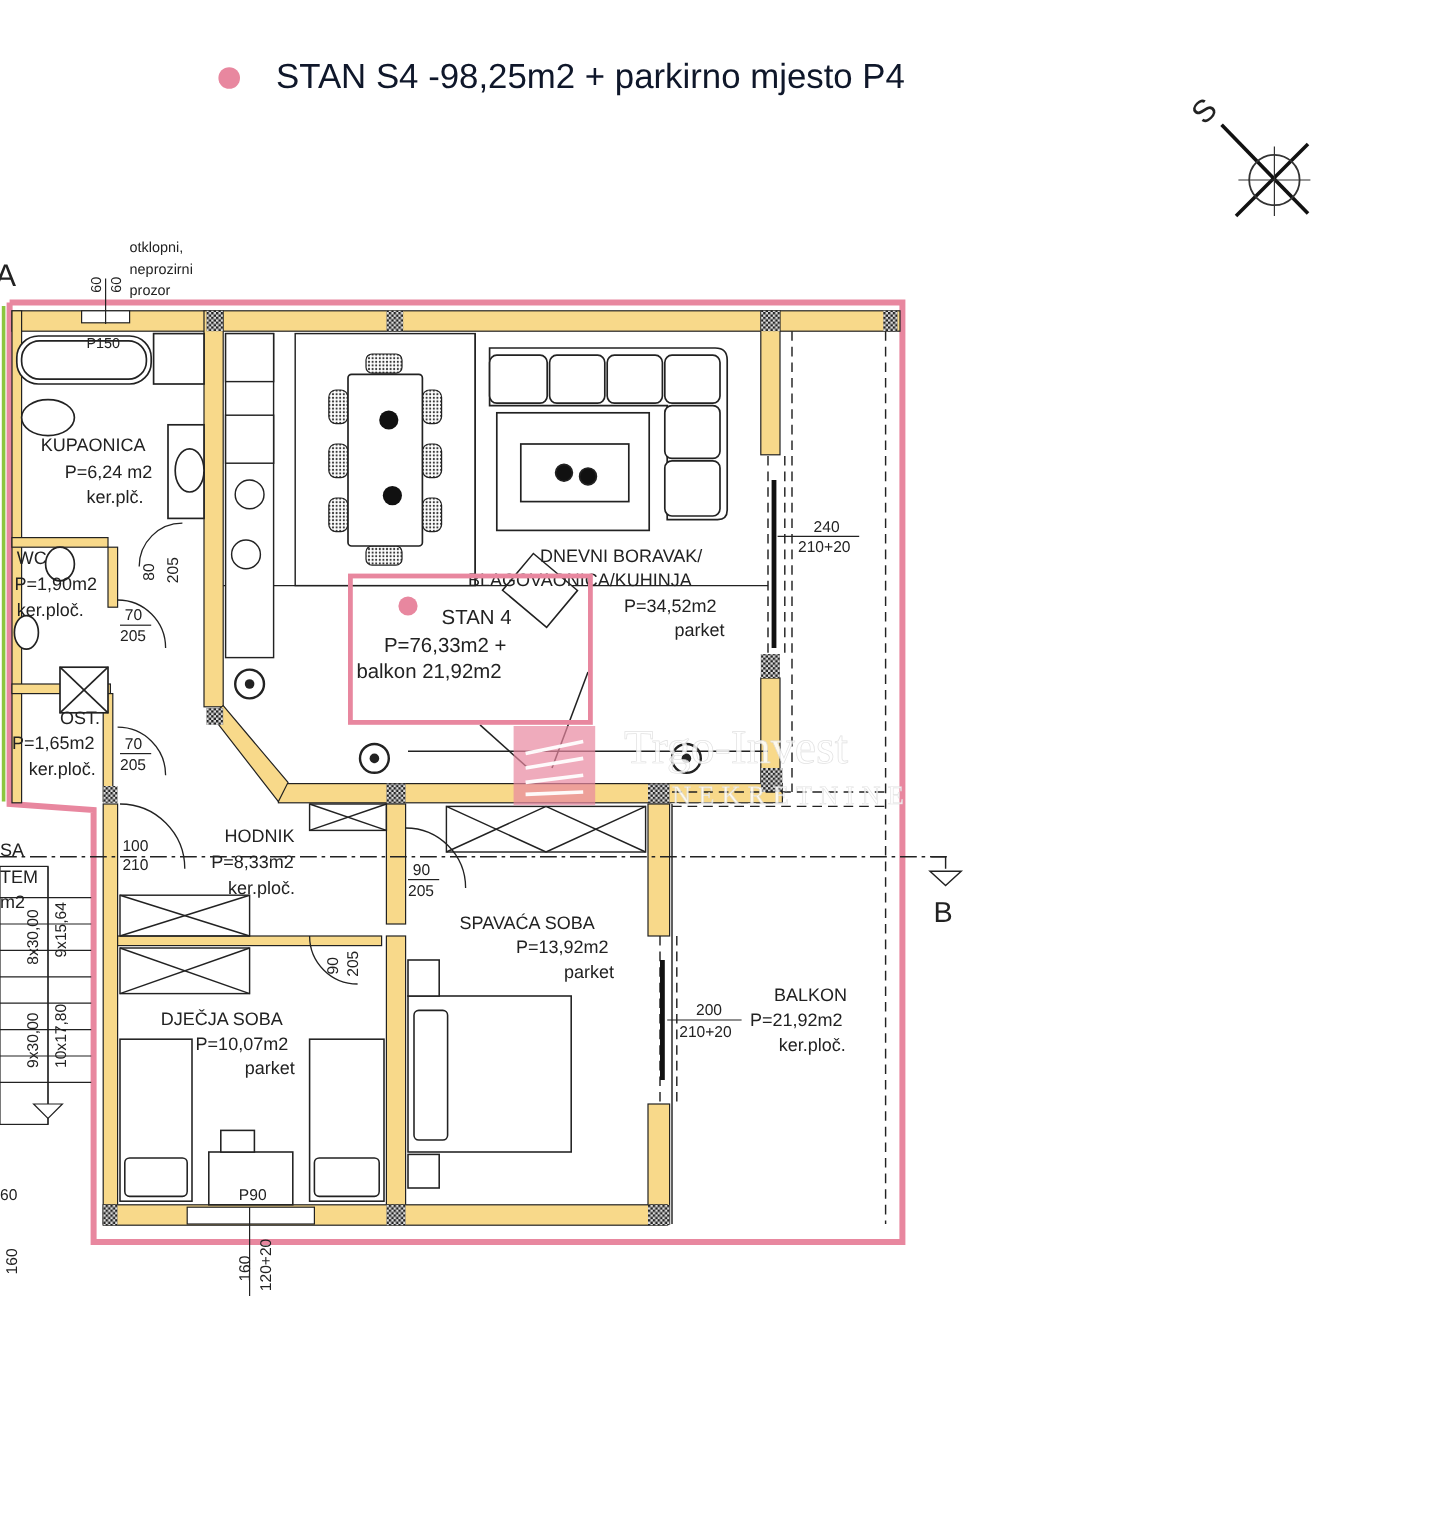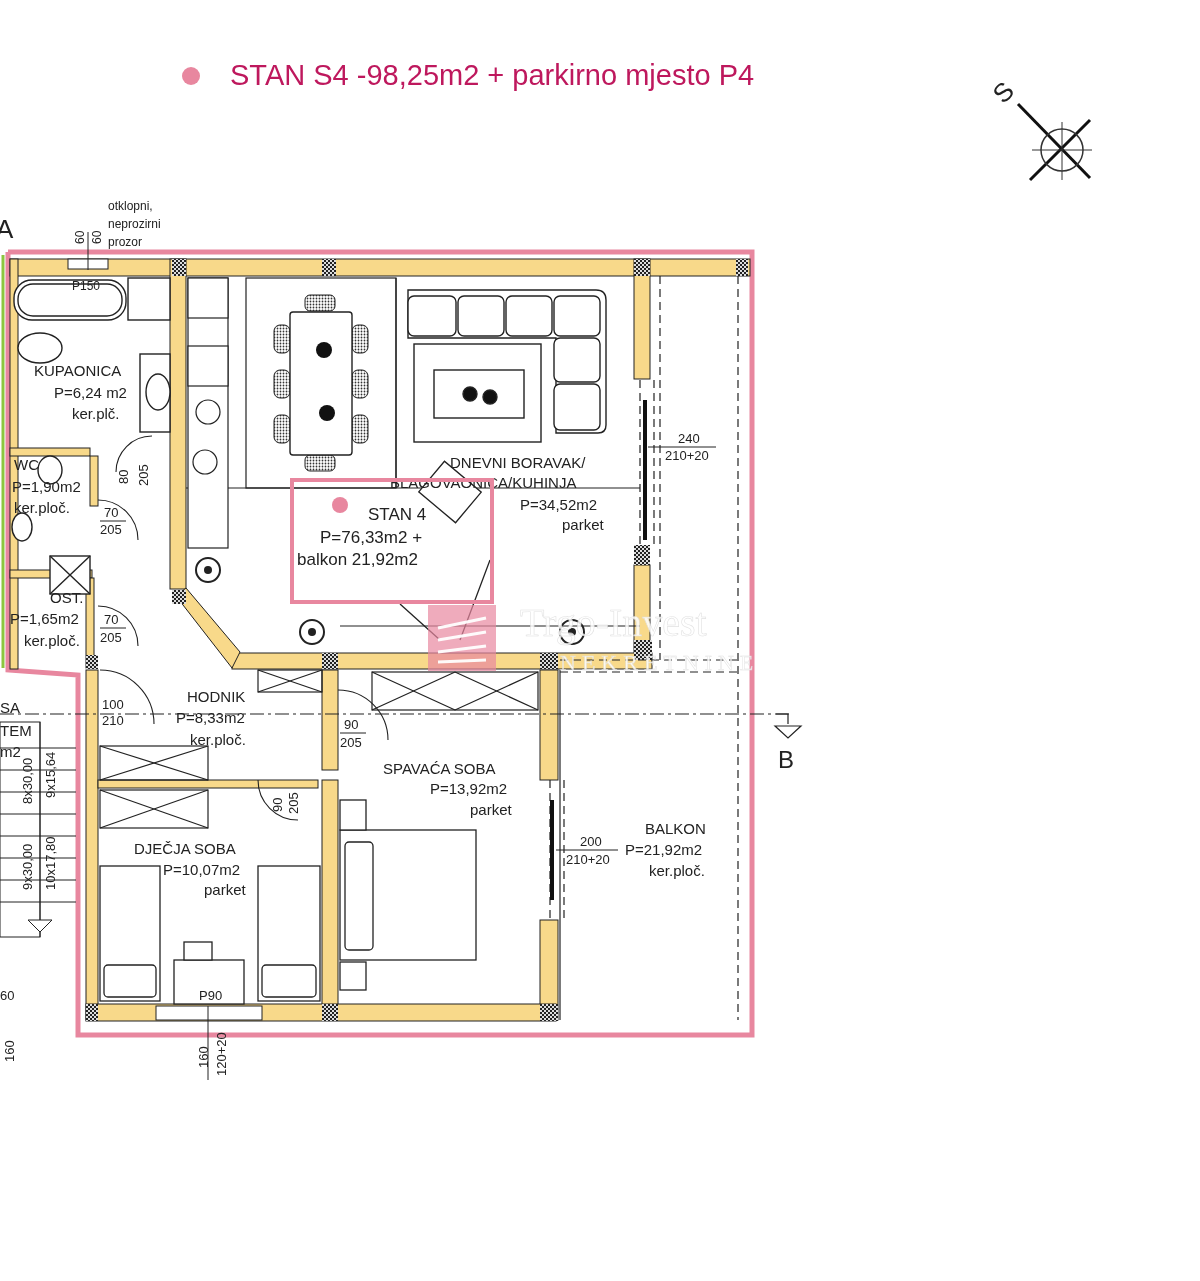--- a/index.html
+++ b/index.html
@@ -1,17 +1,17 @@
 <!DOCTYPE html>
 <html><head>
 <meta charset="utf-8">
 <style>
   html,body{margin:0;padding:0;background:#ffffff;}
   body{width:1200px;height:1281px;position:relative;overflow:hidden;font-family:"Liberation Sans",sans-serif;}
-  .title{position:absolute;left:180px;top:59px;font-size:29px;color:#be185d;display:flex;align-items:center;gap:0;}
+  .title{position:absolute;left:180px;top:48px;font-size:29px;color:#0f172a;display:flex;align-items:center;gap:0;}
   .title .dot{width:18px;height:18px;border-radius:50%;background:#e8879f;display:inline-block;margin-right:30px;margin-left:2px;}
   svg{position:absolute;left:0;top:0;}
   .lbl{font-family:"Liberation Sans",sans-serif;fill:#222;}
   .dim{font-family:"Liberation Sans",sans-serif;fill:#222;font-size:13px;}
   .wm{font-family:"Liberation Serif",serif;fill:#ffffff;opacity:0.85;}
 </style>
 </head>
 <body>
 
 <div class="title">

